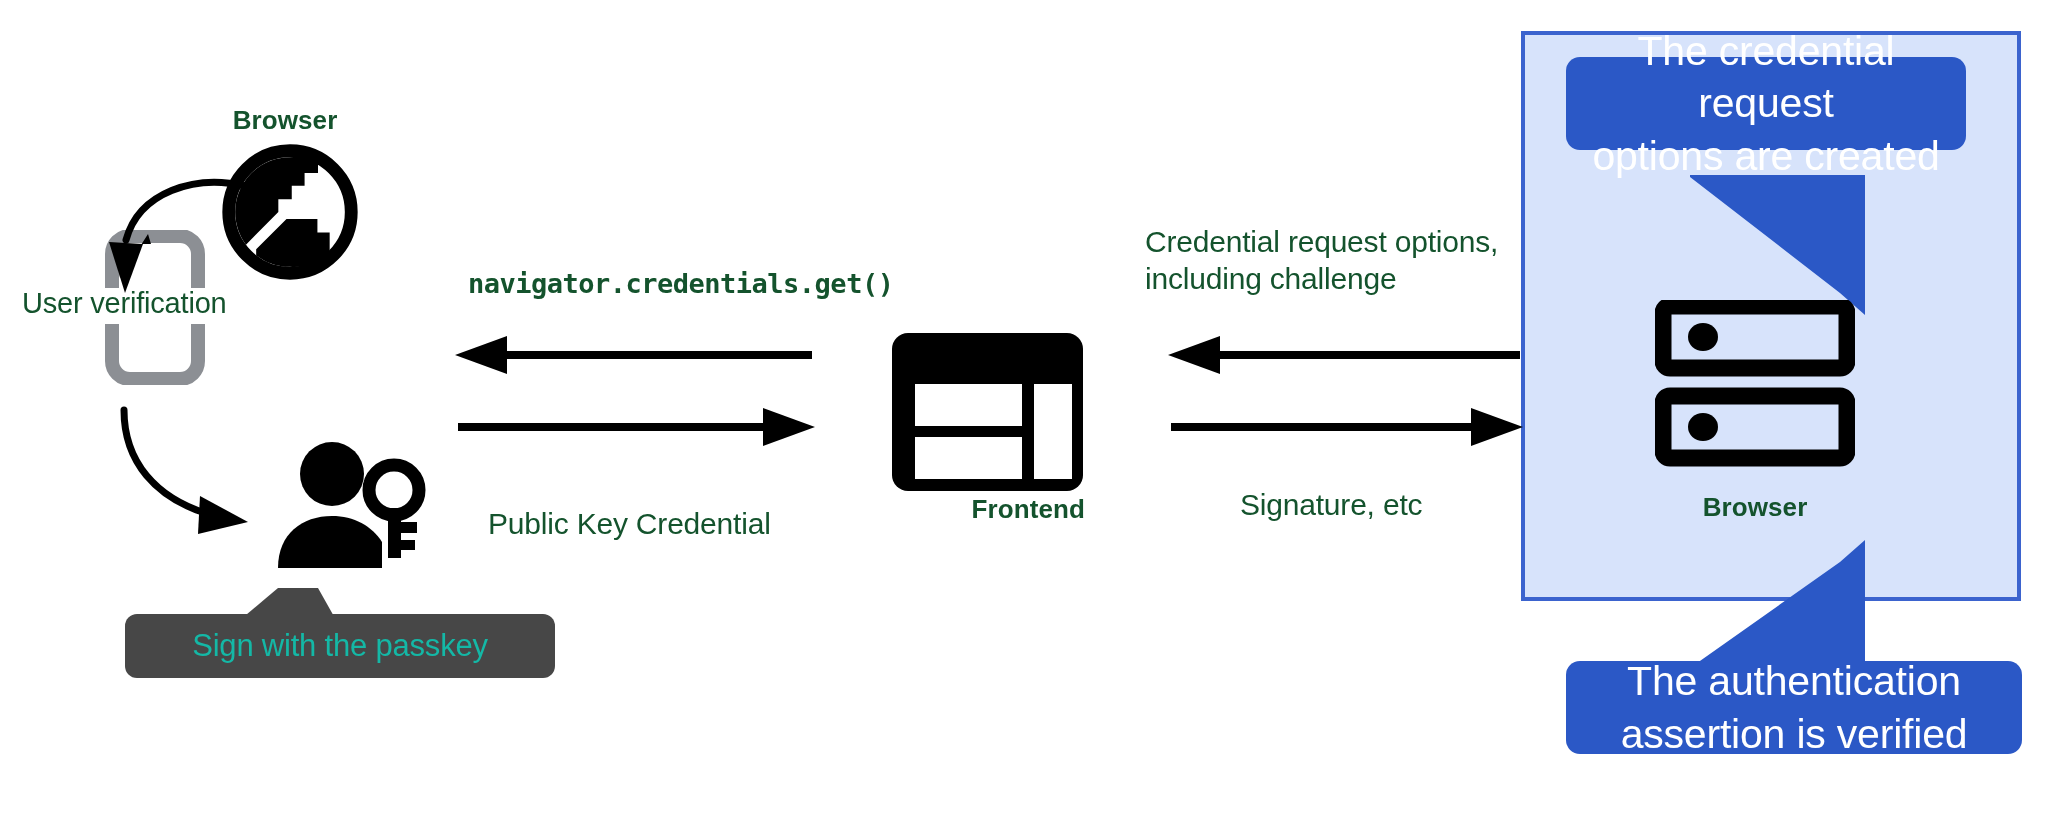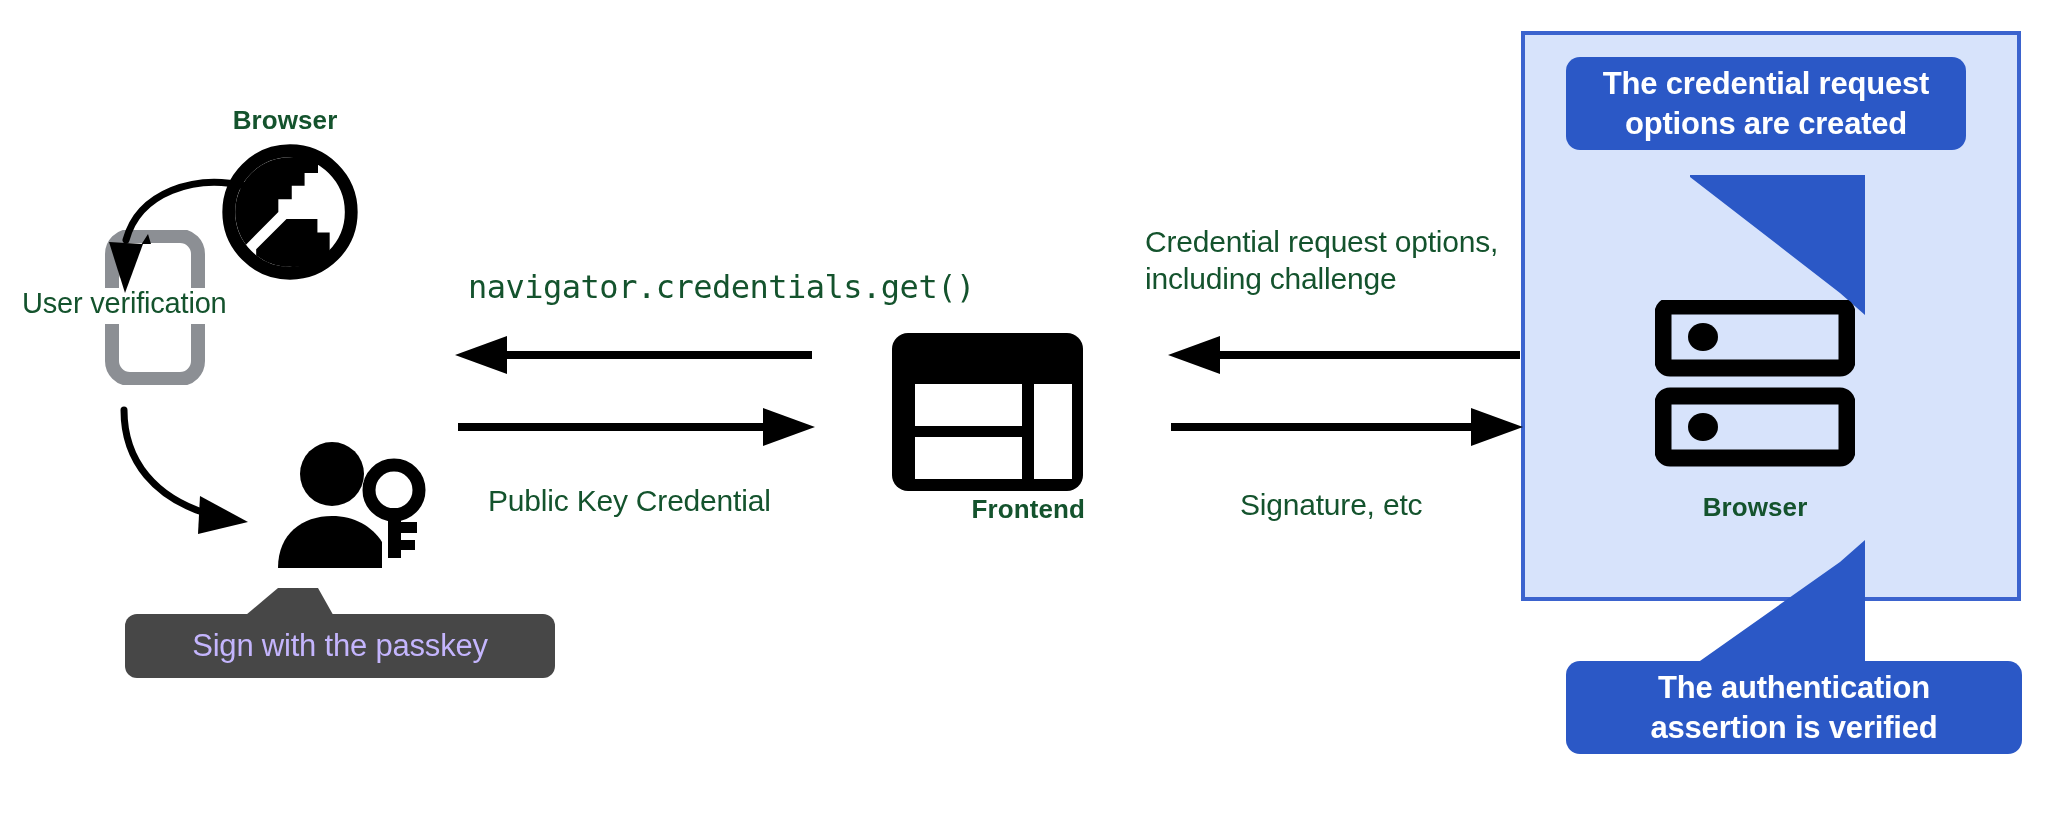--- a/index.html
+++ b/index.html
@@ -31,58 +31,58 @@
     white-space: pre-line;
     letter-spacing: -0.2px;
   }
   .lbl-bold {
     font-weight: bold;
     font-size: 26px;
     letter-spacing: 0.1px;
   }
   .lbl-mono {
     font-family: "DejaVu Sans Mono", "Liberation Mono", monospace;
-    font-size: 32px;
+    font-size: 27px;
     letter-spacing: -0.5px;
+    font-weight: bold;
   }
 
   
   #server-panel {
     left: 1521px;
     top: 31px;
     width: 500px;
     height: 570px;
     background: #d7e3fb;
     border: 4px solid #3b63ce;
     box-sizing: border-box;
   }
 
   
   .callout-blue {
     position: absolute;
     background: #2b58c6;
     border-radius: 14px;
     color: #ffffff;
-    font-size: 31px;
+    font-size: 41px;
     line-height: 1.28;
     text-align: center;
     display: flex;
     align-items: center;
     justify-content: center;
     padding: 14px 22px;
     box-sizing: border-box;
     white-space: pre-line;
     letter-spacing: -0.2px;
-    font-weight: bold;
   }
   .callout-dark {
     position: absolute;
     background: #474747;
     border-radius: 12px;
-    color: #c4b5fd;
+    color: #14b8a6;
     font-size: 31px;
     line-height: 1.2;
     text-align: right;
     display: flex;
     align-items: center;
     justify-content: center;
     padding: 10px 24px;
     box-sizing: border-box;
     letter-spacing: -0.2px;
   }
@@ -168,21 +168,21 @@
   <svg class="abs" style="left:455px; top:336px; width:360px; height:38px;" viewBox="0 0 360 38">
     <line x1="40" y1="19" x2="357" y2="19" stroke="#000000" stroke-width="8"></line>
     <polygon points="0,19 52,0 52,38" fill="#000000"></polygon>
   </svg>
 
   <svg class="abs" style="left:455px; top:408px; width:360px; height:38px;" viewBox="0 0 360 38">
     <line x1="3" y1="19" x2="320" y2="19" stroke="#000000" stroke-width="8"></line>
     <polygon points="360,19 308,0 308,38" fill="#000000"></polygon>
   </svg>
 
-  <div class="lbl" style="left:488px; top:483px;">Public Key Credential</div>
+  <div class="lbl" style="left:488px; top:506px;">Public Key Credential</div>
 
   <svg class="abs" style="left:890px; top:331px; width:195px; height:165px;" viewBox="0 0 195 165">
     <rect x="2" y="2" width="191" height="158" rx="16" ry="16" fill="#000000"></rect>
     <rect x="25" y="53" width="107" height="42" fill="#ffffff"></rect>
     <rect x="25" y="106" width="107" height="42" fill="#ffffff"></rect>
     <rect x="144" y="53" width="38" height="95" fill="#ffffff"></rect>
   </svg>
 
   <div class="lbl lbl-bold" style="left:890px; top:494px; width:195px; text-align:right;">Frontend</div>
 

